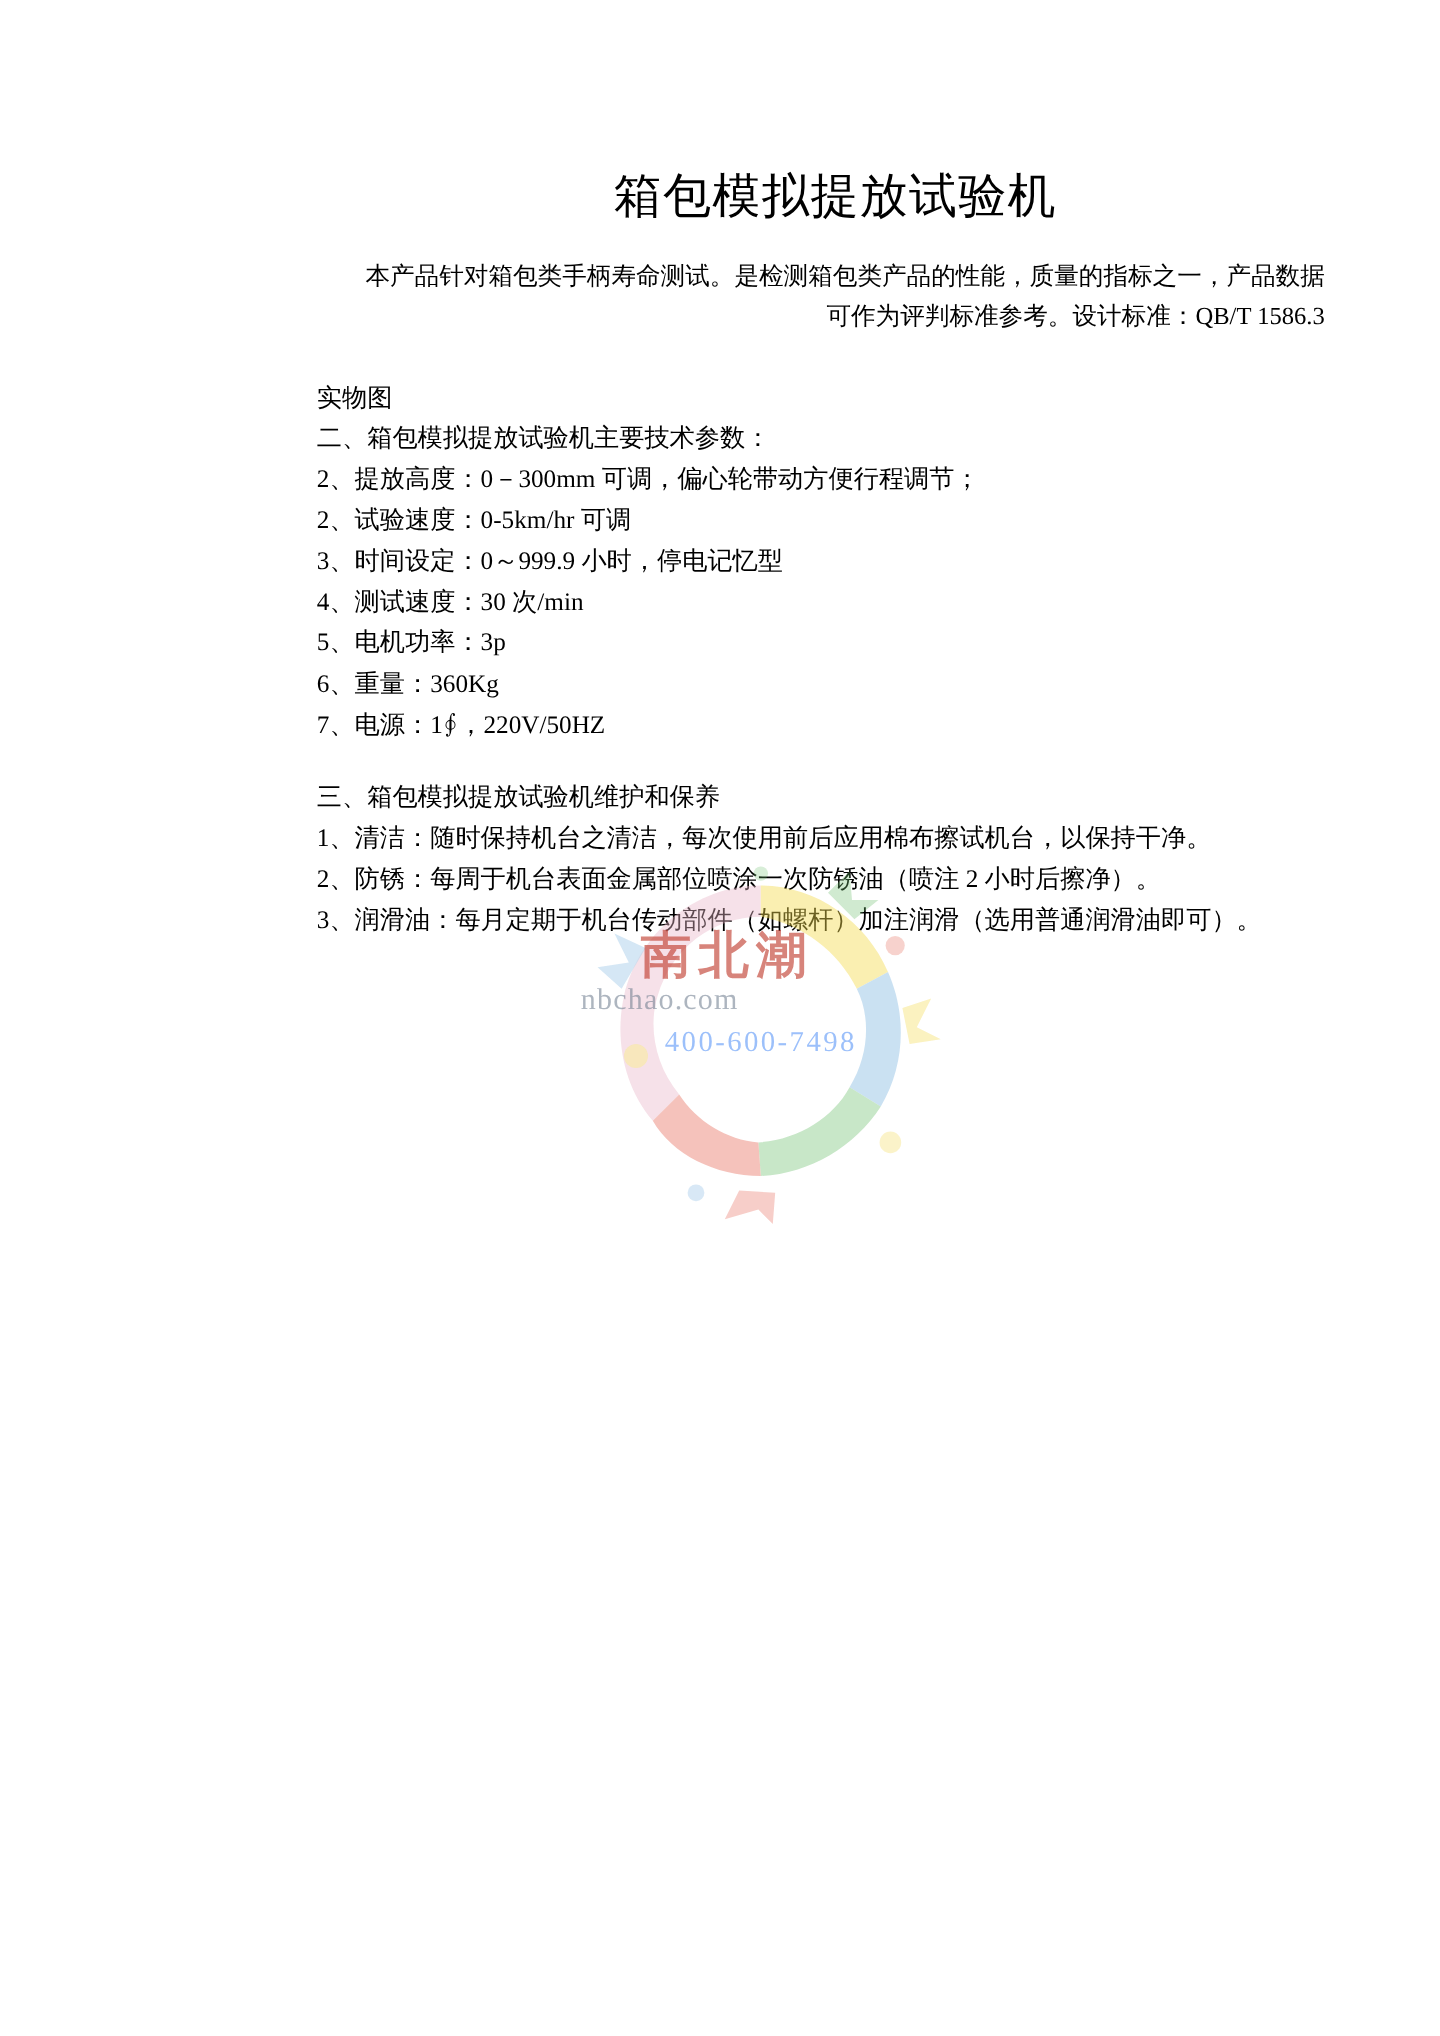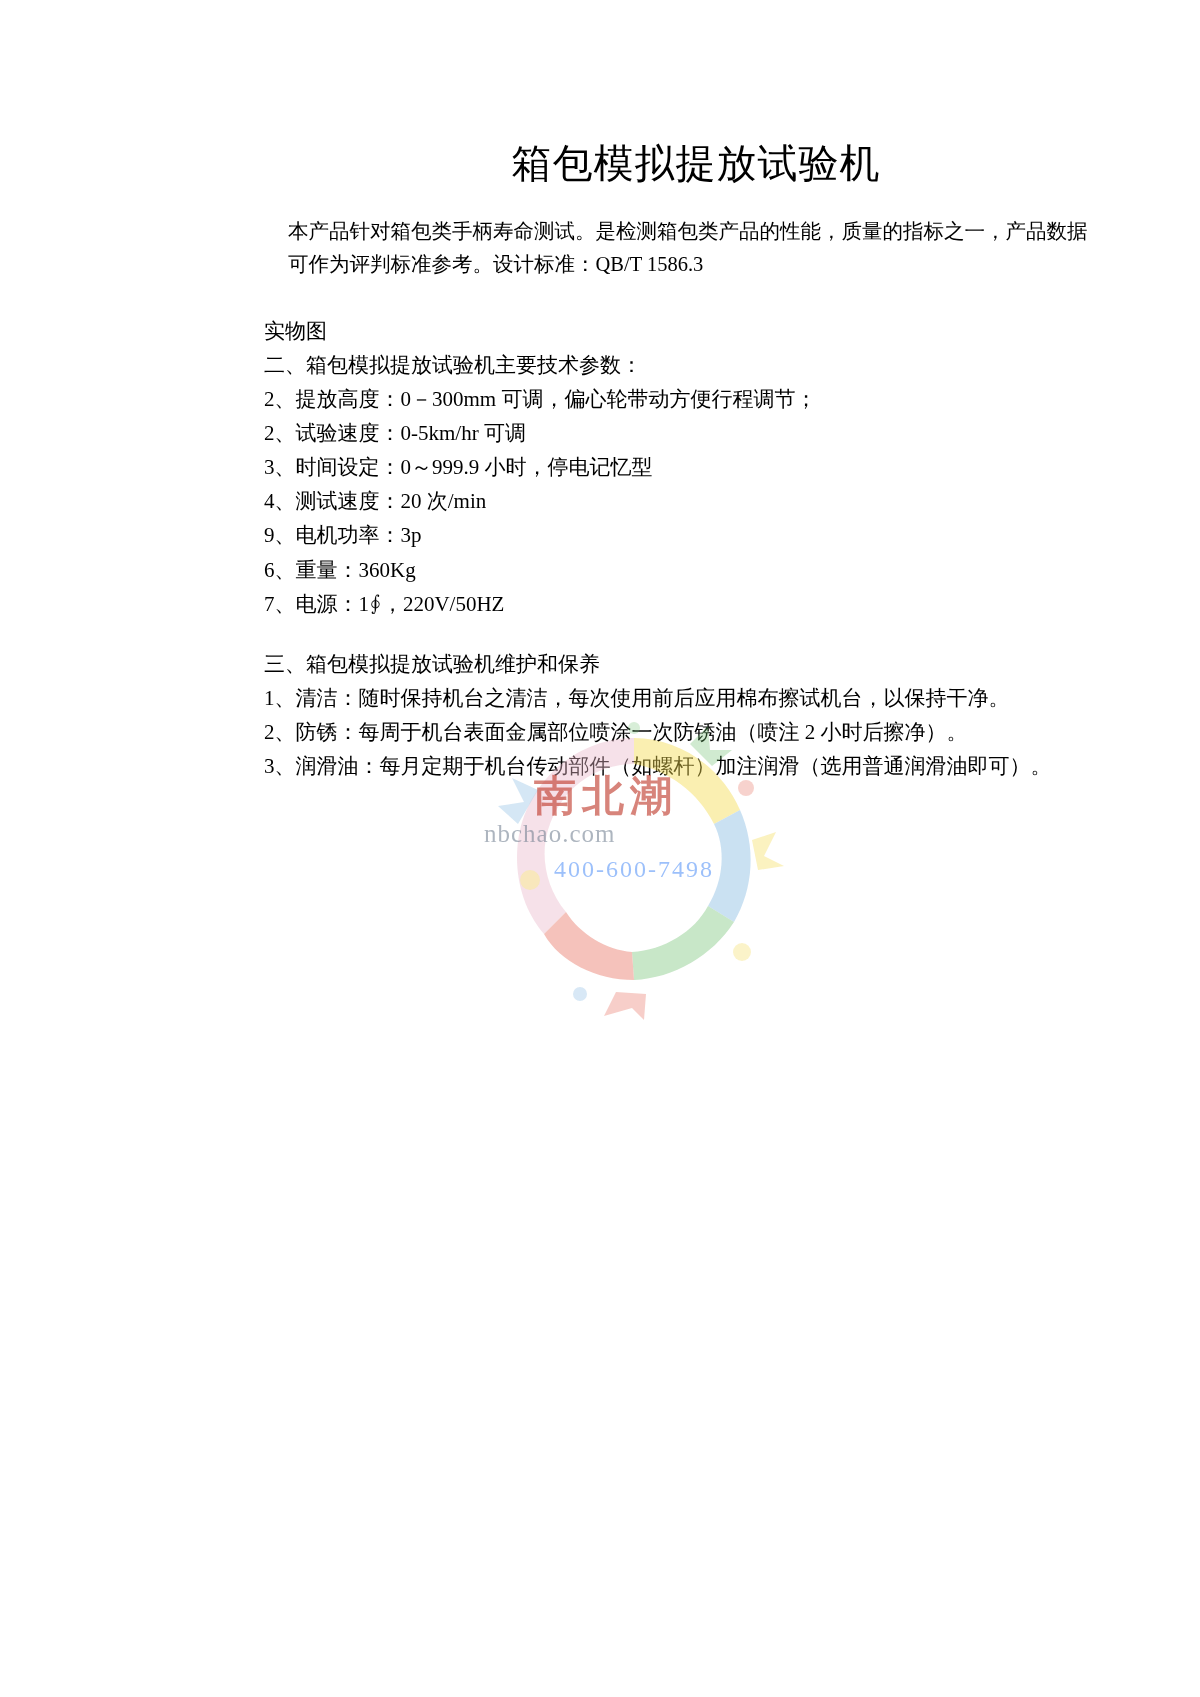--- a/index.html
+++ b/index.html
@@ -28,21 +28,21 @@
   .doc-title {
     text-align: center;
     font-size: 40px;
     line-height: 1.2;
     margin-top: 140px;
     font-weight: normal;
     letter-spacing: 1px;
   }
   .intro {
     margin-top: 26px;
-    text-align: left;
+    text-align: right;
     font-size: 20.5px;
     line-height: 1.6;
     padding: 0 24px;
   }
   .body-block {
     margin-top: 34px;
   }
   .line {
     font-size: 21px;
     line-height: 1.62;
@@ -110,22 +110,22 @@
     <h1 class="doc-title">箱包模拟提放试验机</h1>
 
     <p class="intro">本产品针对箱包类手柄寿命测试。是检测箱包类产品的性能，质量的指标之一，产品数据可作为评判标准参考。设计标准：QB/T 1586.3</p>
 
     <div class="body-block">
       <div class="line">实物图</div>
       <div class="line">二、箱包模拟提放试验机主要技术参数：</div>
       <div class="line">2、提放高度：0－300mm 可调，偏心轮带动方便行程调节；</div>
       <div class="line">2、试验速度：0-5km/hr 可调</div>
       <div class="line">3、时间设定：0～999.9 小时，停电记忆型</div>
-      <div class="line">4、测试速度：20 次/min</div>
-      <div class="line">9、电机功率：3p</div>
+      <div class="line">4、测试速度：30 次/min</div>
+      <div class="line">5、电机功率：3p</div>
       <div class="line">6、重量：360Kg</div>
       <div class="line">7、电源：1∮，220V/50HZ</div>
       <div class="spacer"></div>
       <div class="line">三、箱包模拟提放试验机维护和保养</div>
       <div class="line">1、清洁：随时保持机台之清洁，每次使用前后应用棉布擦试机台，以保持干净。</div>
       <div class="line">2、防锈：每周于机台表面金属部位喷涂一次防锈油（喷注 2 小时后擦净）。</div>
       <div class="line">3、润滑油：每月定期于机台传动部件（如螺杆）加注润滑（选用普通润滑油即可）。</div>
     </div>
   </div>
 

